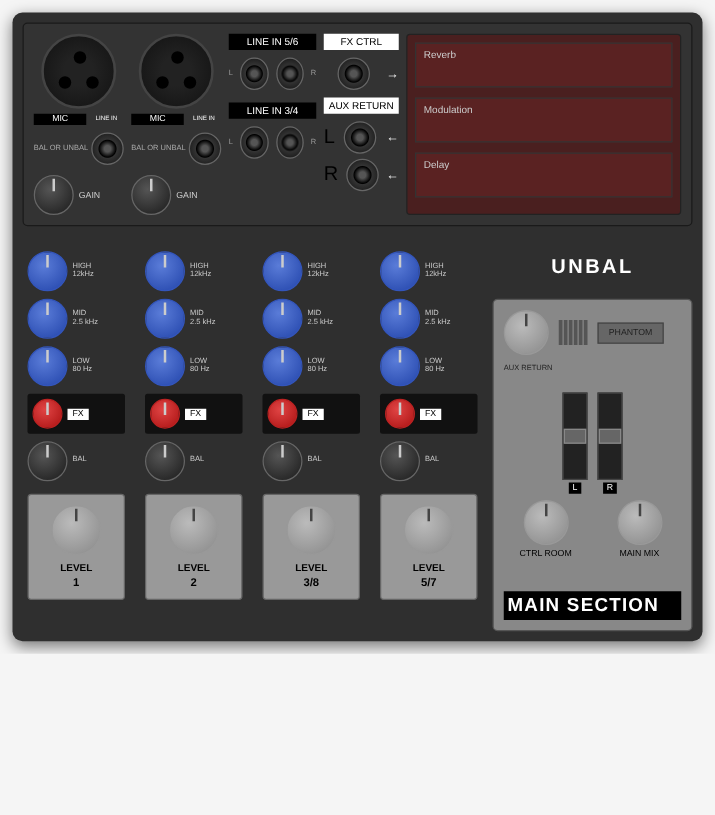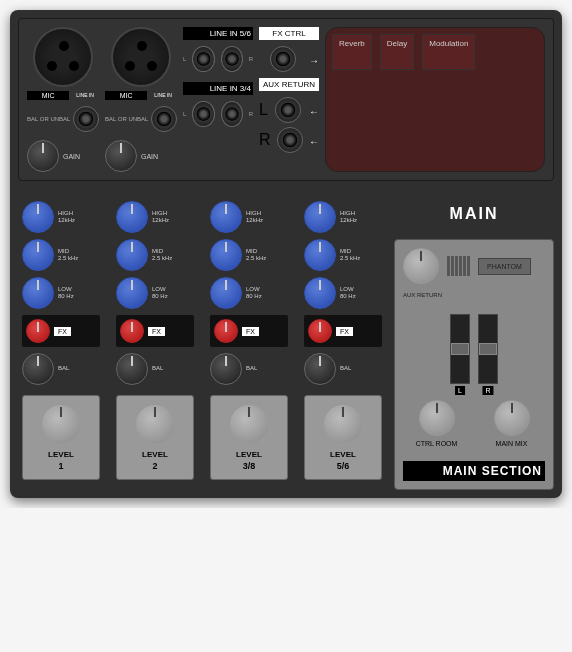--- a/index.html
+++ b/index.html
@@ -17,26 +17,26 @@
 .jack{width:26px;height:26px;border-radius:50%;background:radial-gradient(circle,#555 15%,#000 40%,#333 45%,#111);border:1px solid #666;margin:2px auto}
 .gain-row{display:flex;align-items:center;gap:4px;margin-top:6px}
 .knob{width:32px;height:32px;border-radius:50%;background:radial-gradient(circle at 40% 35%,#555,#1a1a1a);border:1px solid #666;position:relative}
 .knob::after{content:"";position:absolute;top:2px;left:50%;width:2px;height:10px;background:#ccc;transform:translateX(-50%)}
 .knob.blue{background:radial-gradient(circle at 40% 35%,#5a7cd8,#2244aa);border-color:#3355bb}
 .knob.red{background:radial-gradient(circle at 40% 35%,#e04444,#aa1111);border-color:#bb2222}
 .knob.grey{background:radial-gradient(circle at 40% 35%,#bbb,#888);border-color:#999}
 .knob.grey::after{background:#444}
 .lbl{font-size:7px;color:#ccc}
 .lbl-tiny{font-size:6px;color:#aaa}
-.line-col{width:70px;text-align:right}
+.line-col{width:70px;text-align:center}
 .hdr{font-size:8px;color:#fff;background:#000;padding:2px;margin-bottom:4px}
 .jack-pair{display:flex;gap:6px;justify-content:center;align-items:center;margin-bottom:8px}
 .jack-pair .lr{font-size:6px;color:#999}
 .fx-col{width:60px;text-align:center}
-.fx-panel{flex:1;background:#4a1f1f;border:1px solid #222;border-radius:13px;padding:6px;display:flex;flex-direction:row;gap:8px}
+.fx-panel{flex:1;background:#4a1f1f;border:1px solid #222;border-radius:3px;padding:6px;display:flex;flex-direction:column;gap:8px}
 .fx-btn{background:#5a2222;border:1px solid #333;color:#ccc;font-size:8px;padding:4px 6px;text-align:left;height:36px}
 .arrow{color:#fff;font-size:10px}
 .lower{display:flex;gap:8px}
 .channels{flex:1;display:flex;gap:16px;padding:4px}
 .ch{flex:1;display:flex;flex-direction:column;align-items:flex-end;gap:6px}
 .kn-row{display:flex;align-items:center;gap:4px;width:100%}
 .kn-row .kn-lbl{font-size:6px;color:#ccc;line-height:1.2;flex:1}
 .fx-row{background:#111;padding:4px;border-radius:2px;display:flex;align-items:center;gap:4px;width:100%}
 .fx-tag{font-size:7px;color:#000;background:#fff;padding:1px 4px}
 .level-box{background:#999;border:1px solid #666;border-radius:3px;padding:8px 6px;text-align:center;width:100%;margin-top:4px}
@@ -52,21 +52,21 @@
 .meter{display:flex;gap:1px}
 .meter span{width:3px;height:20px;background:#555}
 .phantom{background:#666;padding:4px 8px;font-size:7px;color:#222;border:1px solid #444}
 .faders{display:flex;gap:8px;justify-content:center;flex:1;padding:8px 0}
 .fader{width:20px;height:70px;background:#222;border:1px solid #444;position:relative}
 .fader::after{content:"";position:absolute;left:50%;top:50%;width:16px;height:10px;background:#666;border:1px solid #888;transform:translate(-50%,-50%)}
 .fader-lbl{position:absolute;bottom:-12px;left:50%;transform:translateX(-50%);font-size:7px;background:#000;color:#fff;padding:1px 3px}
 .main-bottom{display:flex;gap:8px}
 .mb-kn{flex:1;text-align:center}
 .mb-kn .lbl{font-size:7px;color:#000;display:block;margin-top:4px}
-.main-tag{background:#000;color:#fff;font-size:12px;font-weight:bold;text-align:right;padding:3px;margin-top:6px;letter-spacing:1px}
+.main-tag{background:#000;color:#fff;font-size:15px;font-weight:bold;text-align:left;padding:3px;margin-top:18px;letter-spacing:1px}
 </style>
 </head>
 <body>
 
 <div class="mixer">
 
   <div class="top-panel">
 
     <div class="mic-ch">
       <div class="xlr"></div>
@@ -131,22 +131,22 @@
       </div>
       <div style="display:flex;align-items:center;gap:2px">
         <span class="lr">R</span>
         <div class="jack"></div>
         <span class="arrow">←</span>
       </div>
     </div>
 
     <div class="fx-panel">
       <div class="fx-btn">Reverb</div>
+      <div class="fx-btn">Modulation</div>
       <div class="fx-btn">Delay</div>
-      <div class="fx-btn">Modulation</div>
     </div>
 
   </div>
 
   <div class="lower">
 
     <div class="channels">
 
       <div class="ch">
         <div class="kn-row">
@@ -249,28 +249,28 @@
             <div class="knob red" style="width:24px;height:24px"></div>
             <span class="fx-tag">FX</span>
           </div>
         <div class="kn-row">
             <div class="knob"></div>
             <span class="kn-lbl">BAL</span>
           </div>
         <div class="level-box">
           <div class="knob grey big"></div>
           <div class="lvl-txt">LEVEL</div>
-          <div class="ch-num">5/6</div>
+          <div class="ch-num">5/7</div>
         </div>
       </div>
     </div>
 
     <div class="main-section">
       <div class="brand">
-        <div class="brand-name">MAIN</div>
+        <div class="brand-name">UNBAL</div>
       </div>
       <div class="main-box">
         <div class="aux-row">
           <div class="knob grey" style="width:36px;height:36px"></div>
           <div class="meter">
               <span></span>
               <span></span>
               <span></span>
               <span></span>
               <span></span>

